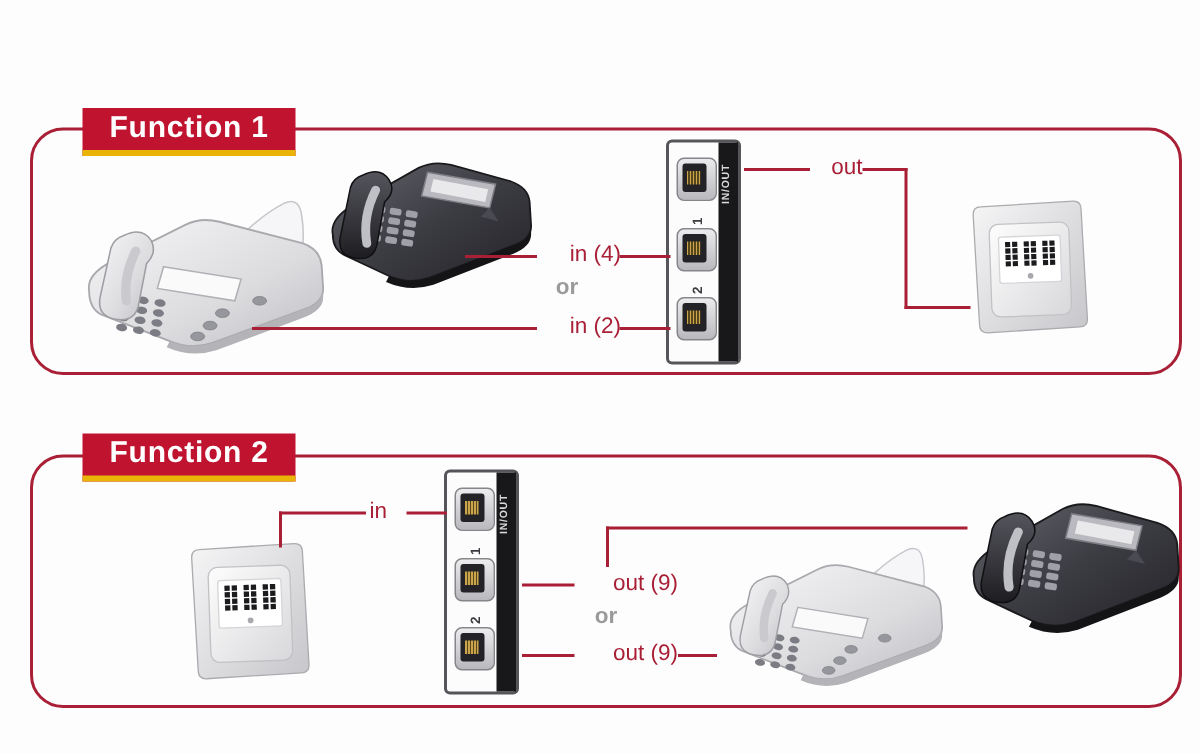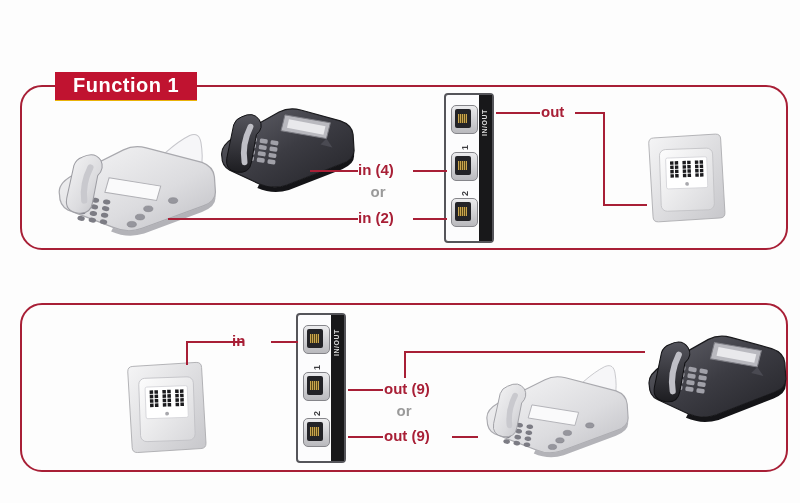--- a/index.html
+++ b/index.html
@@ -2,25 +2,25 @@
 <html style="--accent-red: #c01330; --wire-red: #a81f36; --gray-text: #9a9a9a;"><head>
 <meta charset="utf-8">
 <style>
   html,body{margin:0;padding:0;background:#fff;}
   #canvas{position:relative;width:800px;height:503px;background:#fdfdfd;overflow:hidden;
           font-family:"Liberation Sans",sans-serif;}
   .panel{position:absolute;left:20px;width:768px;border:2px solid var(--wire-red,#a81f36);
          border-radius:22px;background:transparent;box-sizing:border-box;}
   .func-header{position:absolute;left:55px;z-index:6;background:var(--accent-red,#c01330);
          color:#fff;font-size:20px;font-weight:bold;padding:2px 18px 3px;
-         border-bottom:1px solid #eab308;letter-spacing:0.5px;white-space:nowrap;}
+         border-bottom:4px solid #eab308;letter-spacing:0.5px;white-space:nowrap;}
   .wire{position:absolute;height:2px;background:var(--wire-red,#a81f36);z-index:4;}
   .wirev{position:absolute;width:2px;background:var(--wire-red,#a81f36);z-index:4;}
-  .rlabel{position:absolute;color:var(--wire-red,#a81f36);font-weight:bold;font-size:15px;
-          z-index:5;text-align:left;white-space:nowrap;}
+  .rlabel{position:absolute;color:var(--wire-red,#a81f36);font-weight:normal;font-size:15px;
+          z-index:5;text-align:right;white-space:nowrap;}
   .glabel{position:absolute;color:var(--gray-text,#9a9a9a);font-weight:bold;font-size:15px;
           z-index:5;text-align:center;}
   .dev{position:absolute;z-index:3;}
   
   .splitter{position:absolute;width:50px;height:150px;background:#fcfcfd;
             border:2px solid #55555a;border-radius:4px;box-sizing:border-box;z-index:3;}
   .sp-strip{position:absolute;top:0;right:0;bottom:0;width:13px;background:#18181a;}
   .sp-inout{position:absolute;left:2px;top:4px;height:48px;writing-mode:vertical-rl;
             transform:rotate(180deg);font-size:7px;font-weight:bold;color:#d8d8d8;
             letter-spacing:0.5px;text-align:center;}
@@ -178,20 +178,21 @@
   <div class="wire" style="left:168px;top:218px;width:190px;"></div>
   <div class="rlabel" style="left:358px;top:209px;width:56px;">in (2)</div>
   <div class="wire" style="left:413px;top:218px;width:34px;"></div>
   <div class="wire" style="left:496px;top:112px;width:44px;"></div>
   <div class="rlabel" style="left:541px;top:103px;width:34px;">out</div>
   <div class="wire" style="left:575px;top:112px;width:30px;"></div>
   <div class="wirev" style="left:603px;top:112px;height:94px;"></div>
   <div class="wire" style="left:603px;top:204px;width:44px;"></div>
 
   <div class="panel" style="top:303px;height:169px;"></div>
+  <div class="func-header" style="top:289px;">Function 2</div>
 
   <svg class="dev" style="left:122px;top:358px;" width="88" height="99" viewBox="0 0 100 112">
     <g transform="rotate(-2 50 56)">
       <path d="M8,14 Q8,8 14,8 L86,6 Q92,6 92,12 L94,98 Q94,104 88,104 L16,106 Q10,106 10,100 Z" fill="url(#sp)" stroke="#ababaf"></path>
       <rect x="20" y="22" width="62" height="72" rx="7" fill="url(#si)" stroke="#c2c2c6"></rect>
       <rect x="27" y="32" width="48" height="36" rx="2" fill="#ffffff" stroke="#d5d5d9"></rect>
       <g fill="#1b1b1e">
         <rect x="32" y="36" width="4" height="4"></rect>
           <rect x="32" y="41" width="4" height="4"></rect>
           <rect x="32" y="46" width="4" height="4"></rect>

